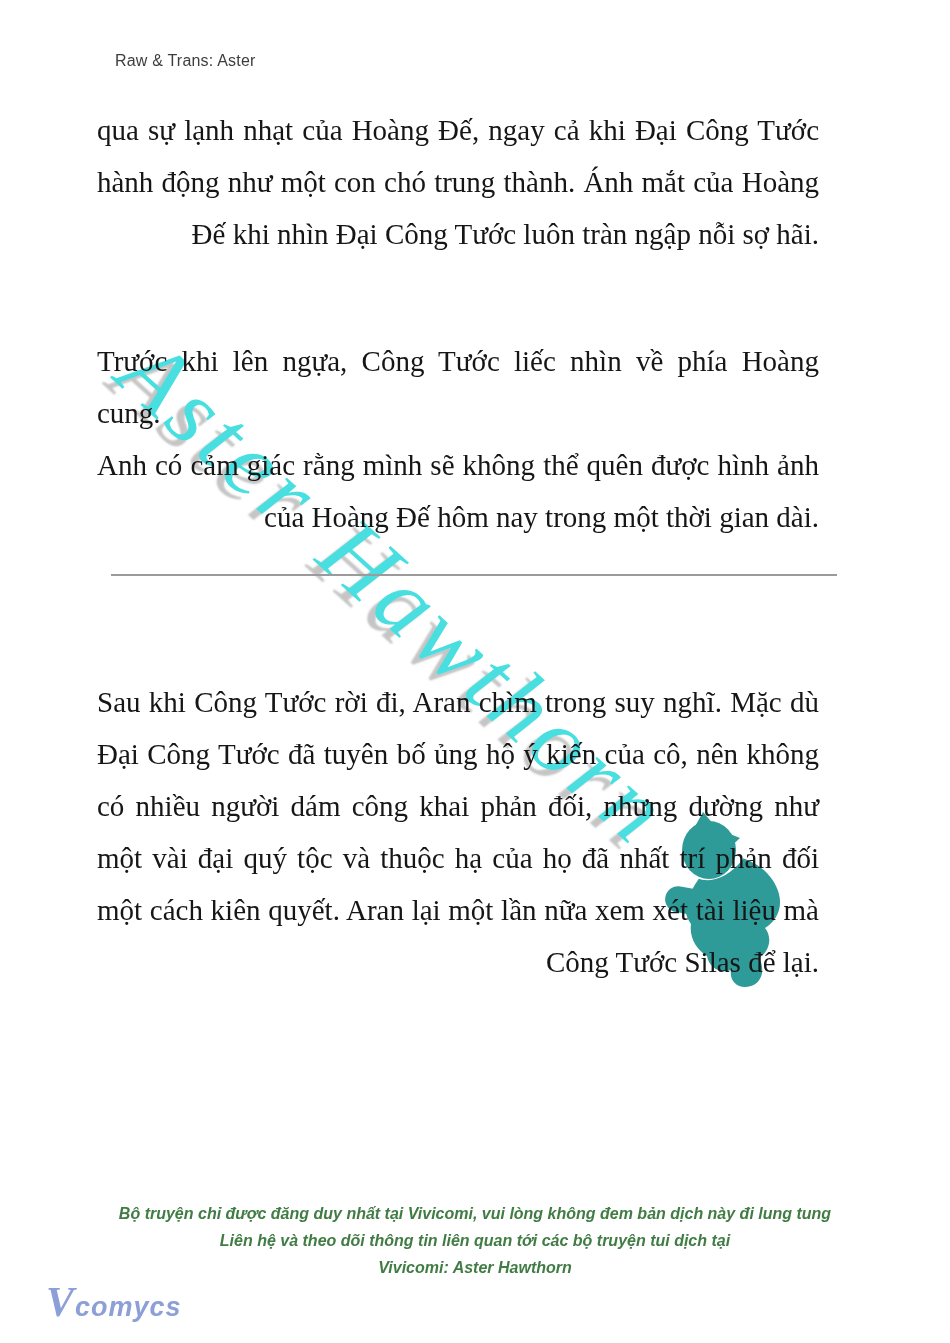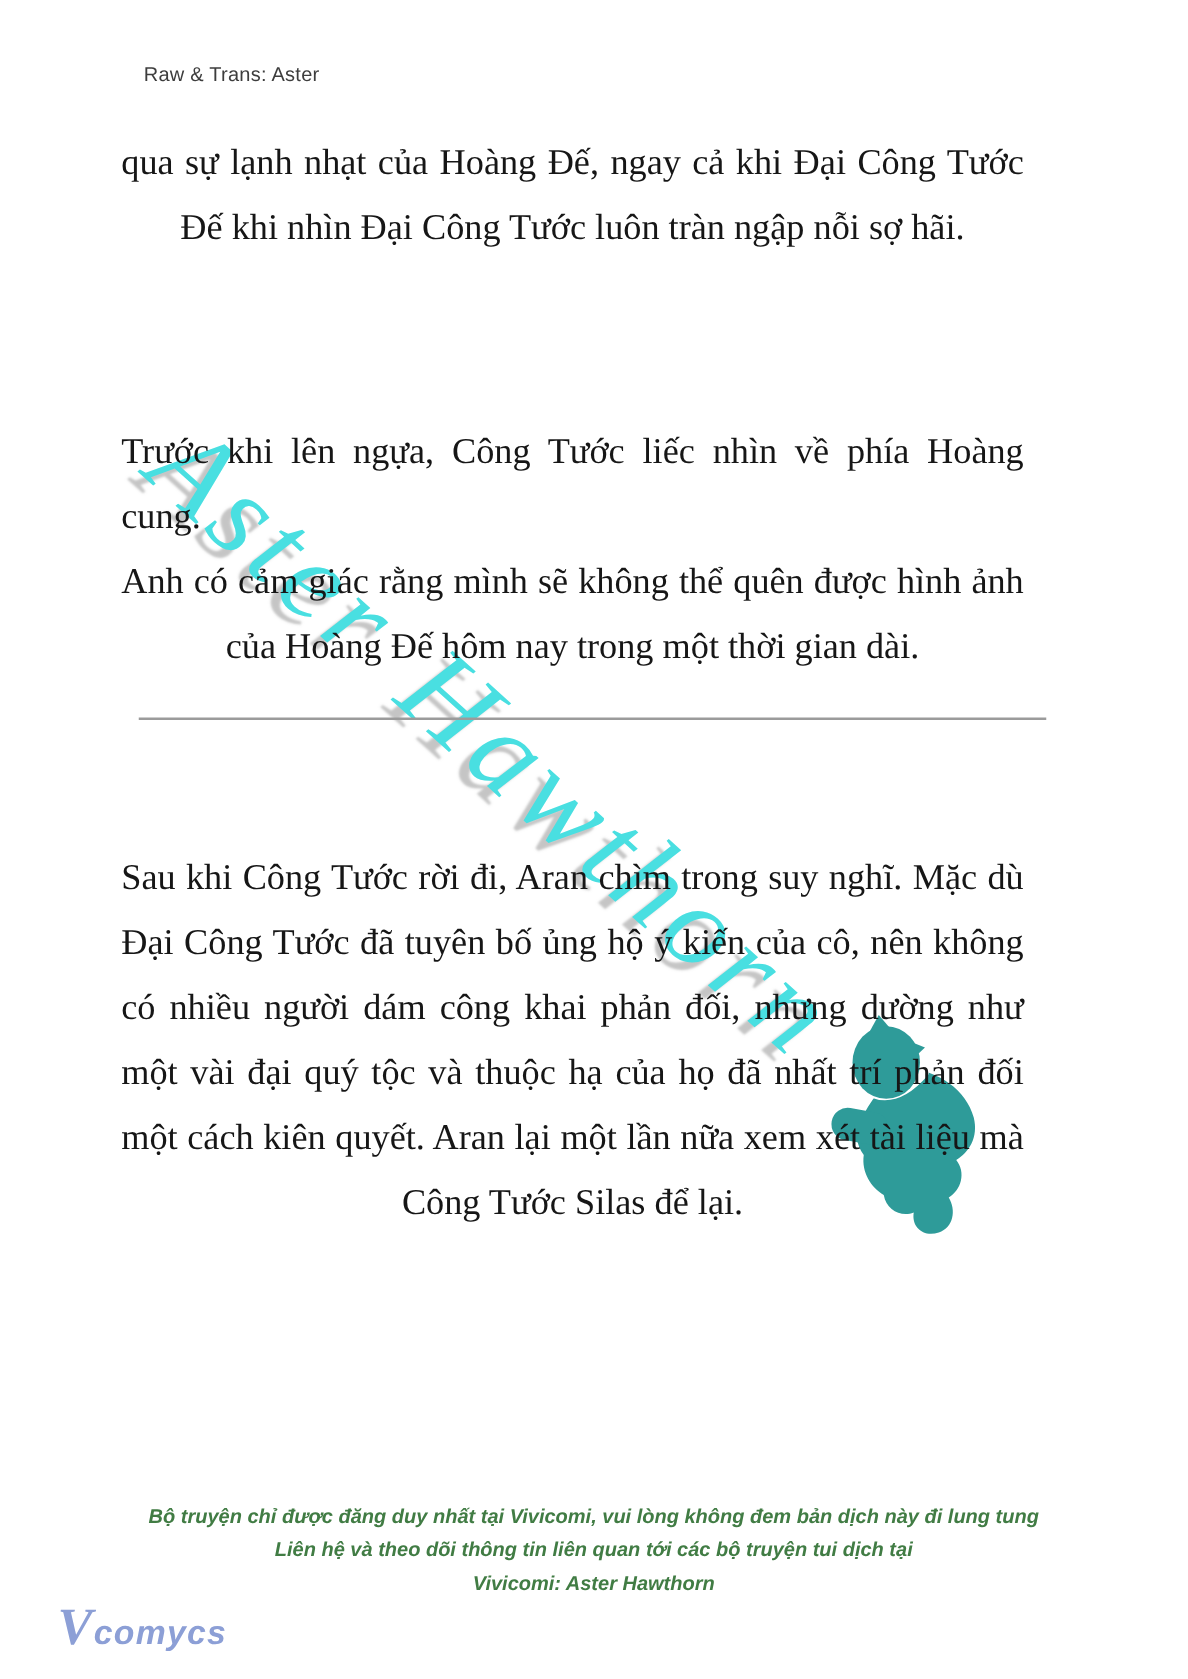--- a/index.html
+++ b/index.html
@@ -26,21 +26,21 @@
     text-shadow:-2px 10px 2px rgba(150,150,150,.55);
     transform:rotate(42deg);transform-origin:left top;
   }
   .cat{position:absolute;left:663px;top:810px;z-index:2;}
   .cat-fill{fill:var(--cat);}
   .cat-gap{fill:none;stroke:#fff;stroke-width:8;stroke-linecap:round;}
   .content{position:absolute;inset:0;z-index:3;}
   .para{position:absolute;left:97px;width:722px;}
   .tline{
     font-size:29px;line-height:52px;color:var(--body-text);
-    text-align:center;
+    text-align:right;
   }
   .tline.jl{text-align:justify;text-align-last:justify;}
   .divider{
     position:absolute;left:111px;top:574px;width:726px;height:2px;
     background:var(--divider);
   }
   .page-footer{
     position:absolute;left:0;top:1200px;width:950px;text-align:center;z-index:3;
     font-family:"Liberation Sans","DejaVu Sans",sans-serif;
   }
@@ -68,20 +68,21 @@
   <rect class="cat-fill" x="2" y="78" width="46" height="26" rx="13" transform="rotate(10 25 91)"></rect>
   <path class="cat-gap" d="M24,58 Q50,78 76,48"></path>
   <polygon class="cat-fill" points="29,22 40,2 52,16"></polygon>
   <polygon class="cat-fill" points="57,20 77,28 62,42"></polygon>
   <ellipse class="cat-fill" cx="46" cy="40" rx="27" ry="29"></ellipse>
 </svg>
 
 <div class="content">
   <div class="para" style="top:104px">
       <div class="tline jl">qua sự lạnh nhạt của Hoàng Đế, ngay cả khi Đại Công Tước</div>
+      <div class="tline jl">hành động như một con chó trung thành. Ánh mắt của Hoàng</div>
       <div class="tline">Đế khi nhìn Đại Công Tước luôn tràn ngập nỗi sợ hãi.</div>
     </div>
   <div class="para" style="top:335px">
       <div class="tline jl">Trước khi lên ngựa, Công Tước liếc nhìn về phía Hoàng cung.</div>
       <div class="tline jl">Anh có cảm giác rằng mình sẽ không thể quên được hình ảnh</div>
       <div class="tline">của Hoàng Đế hôm nay trong một thời gian dài.</div>
     </div>
   <div class="divider"></div>
   <div class="para" style="top:676px">
       <div class="tline jl">Sau khi Công Tước rời đi, Aran chìm trong suy nghĩ. Mặc dù</div>

